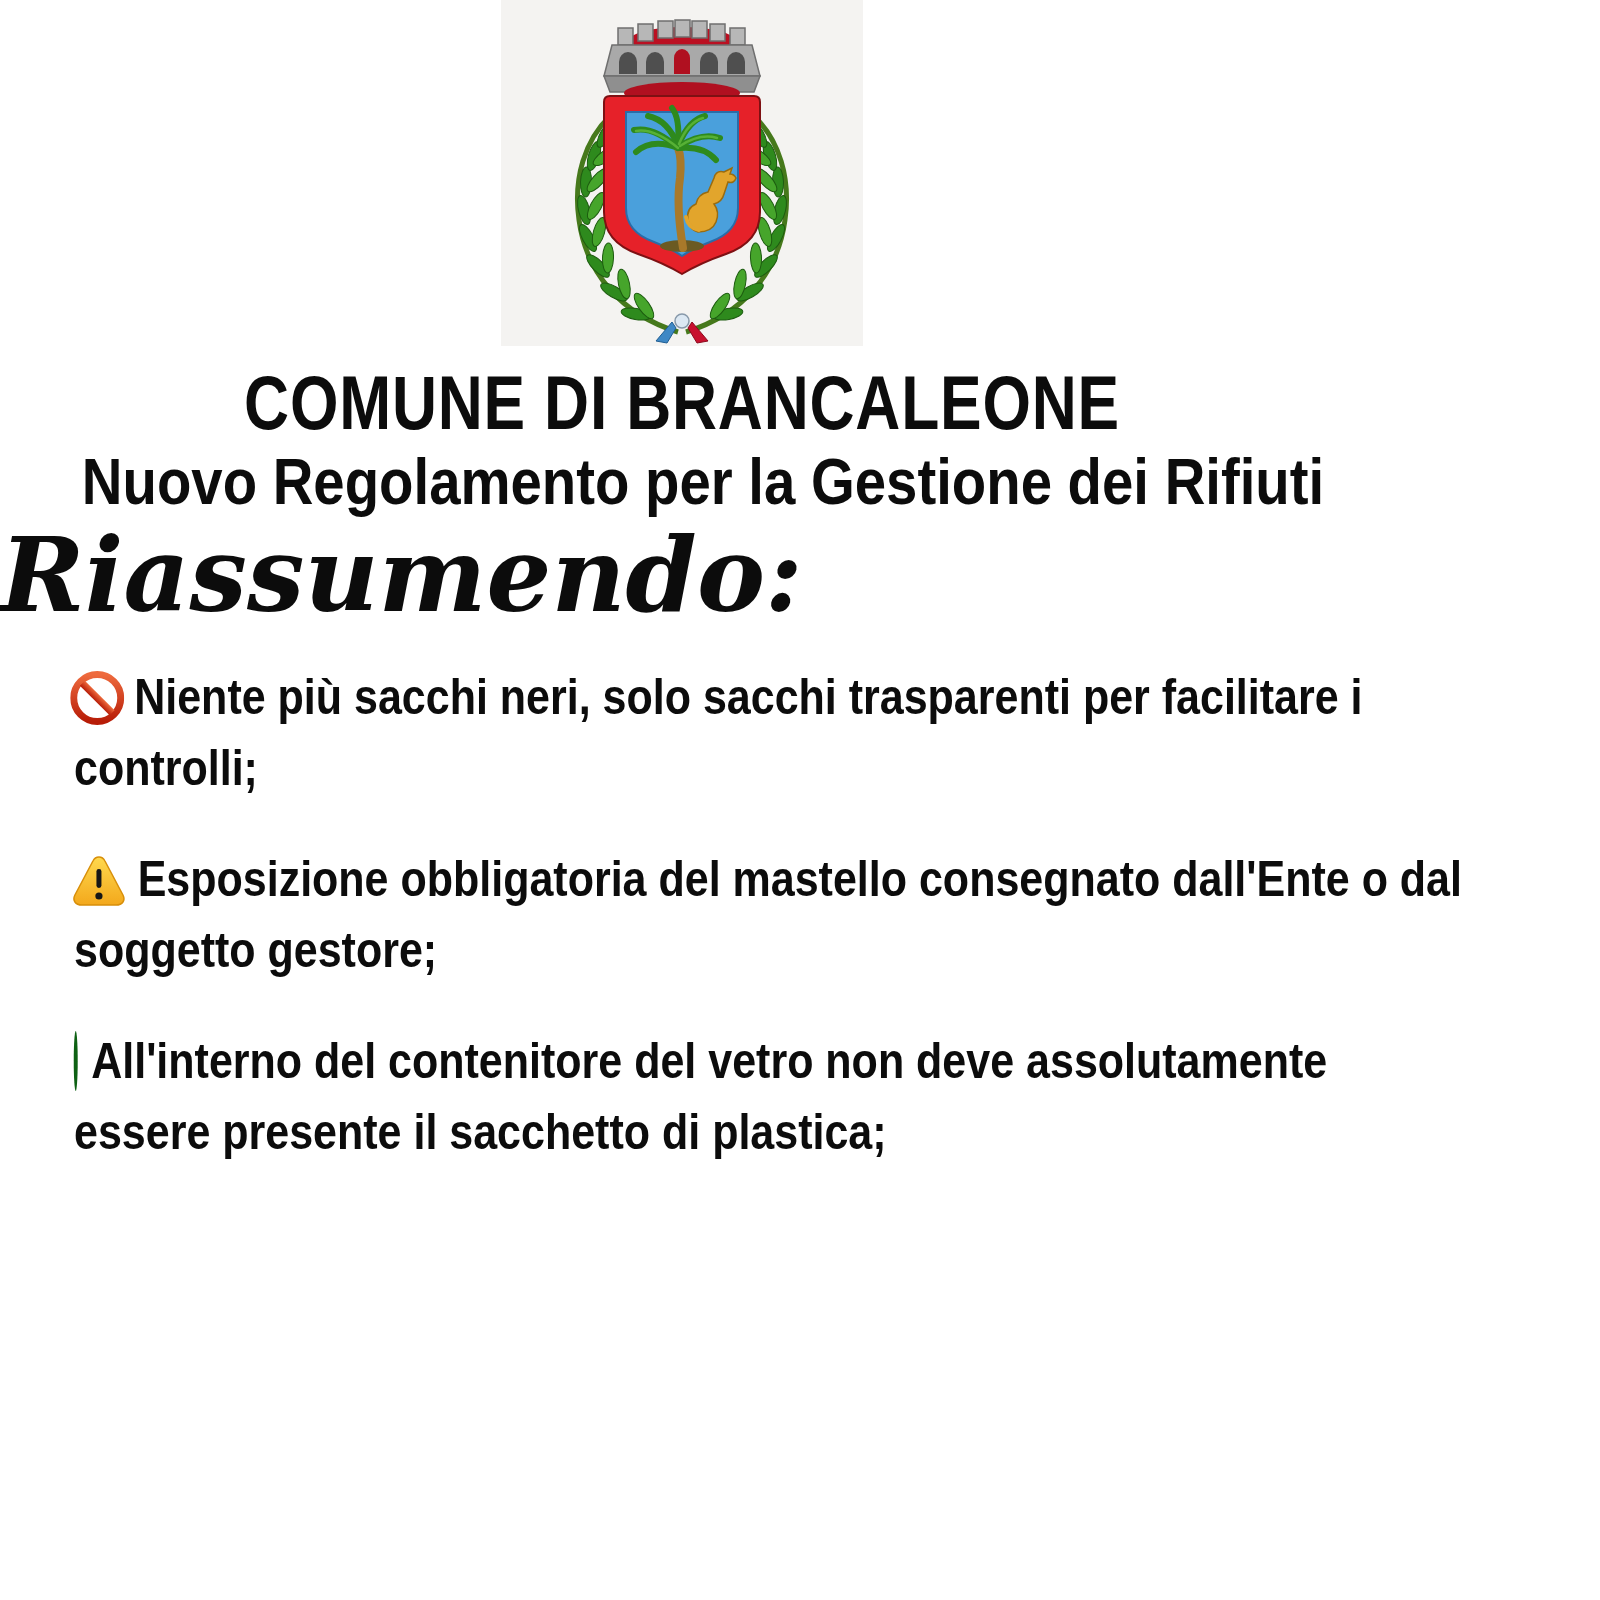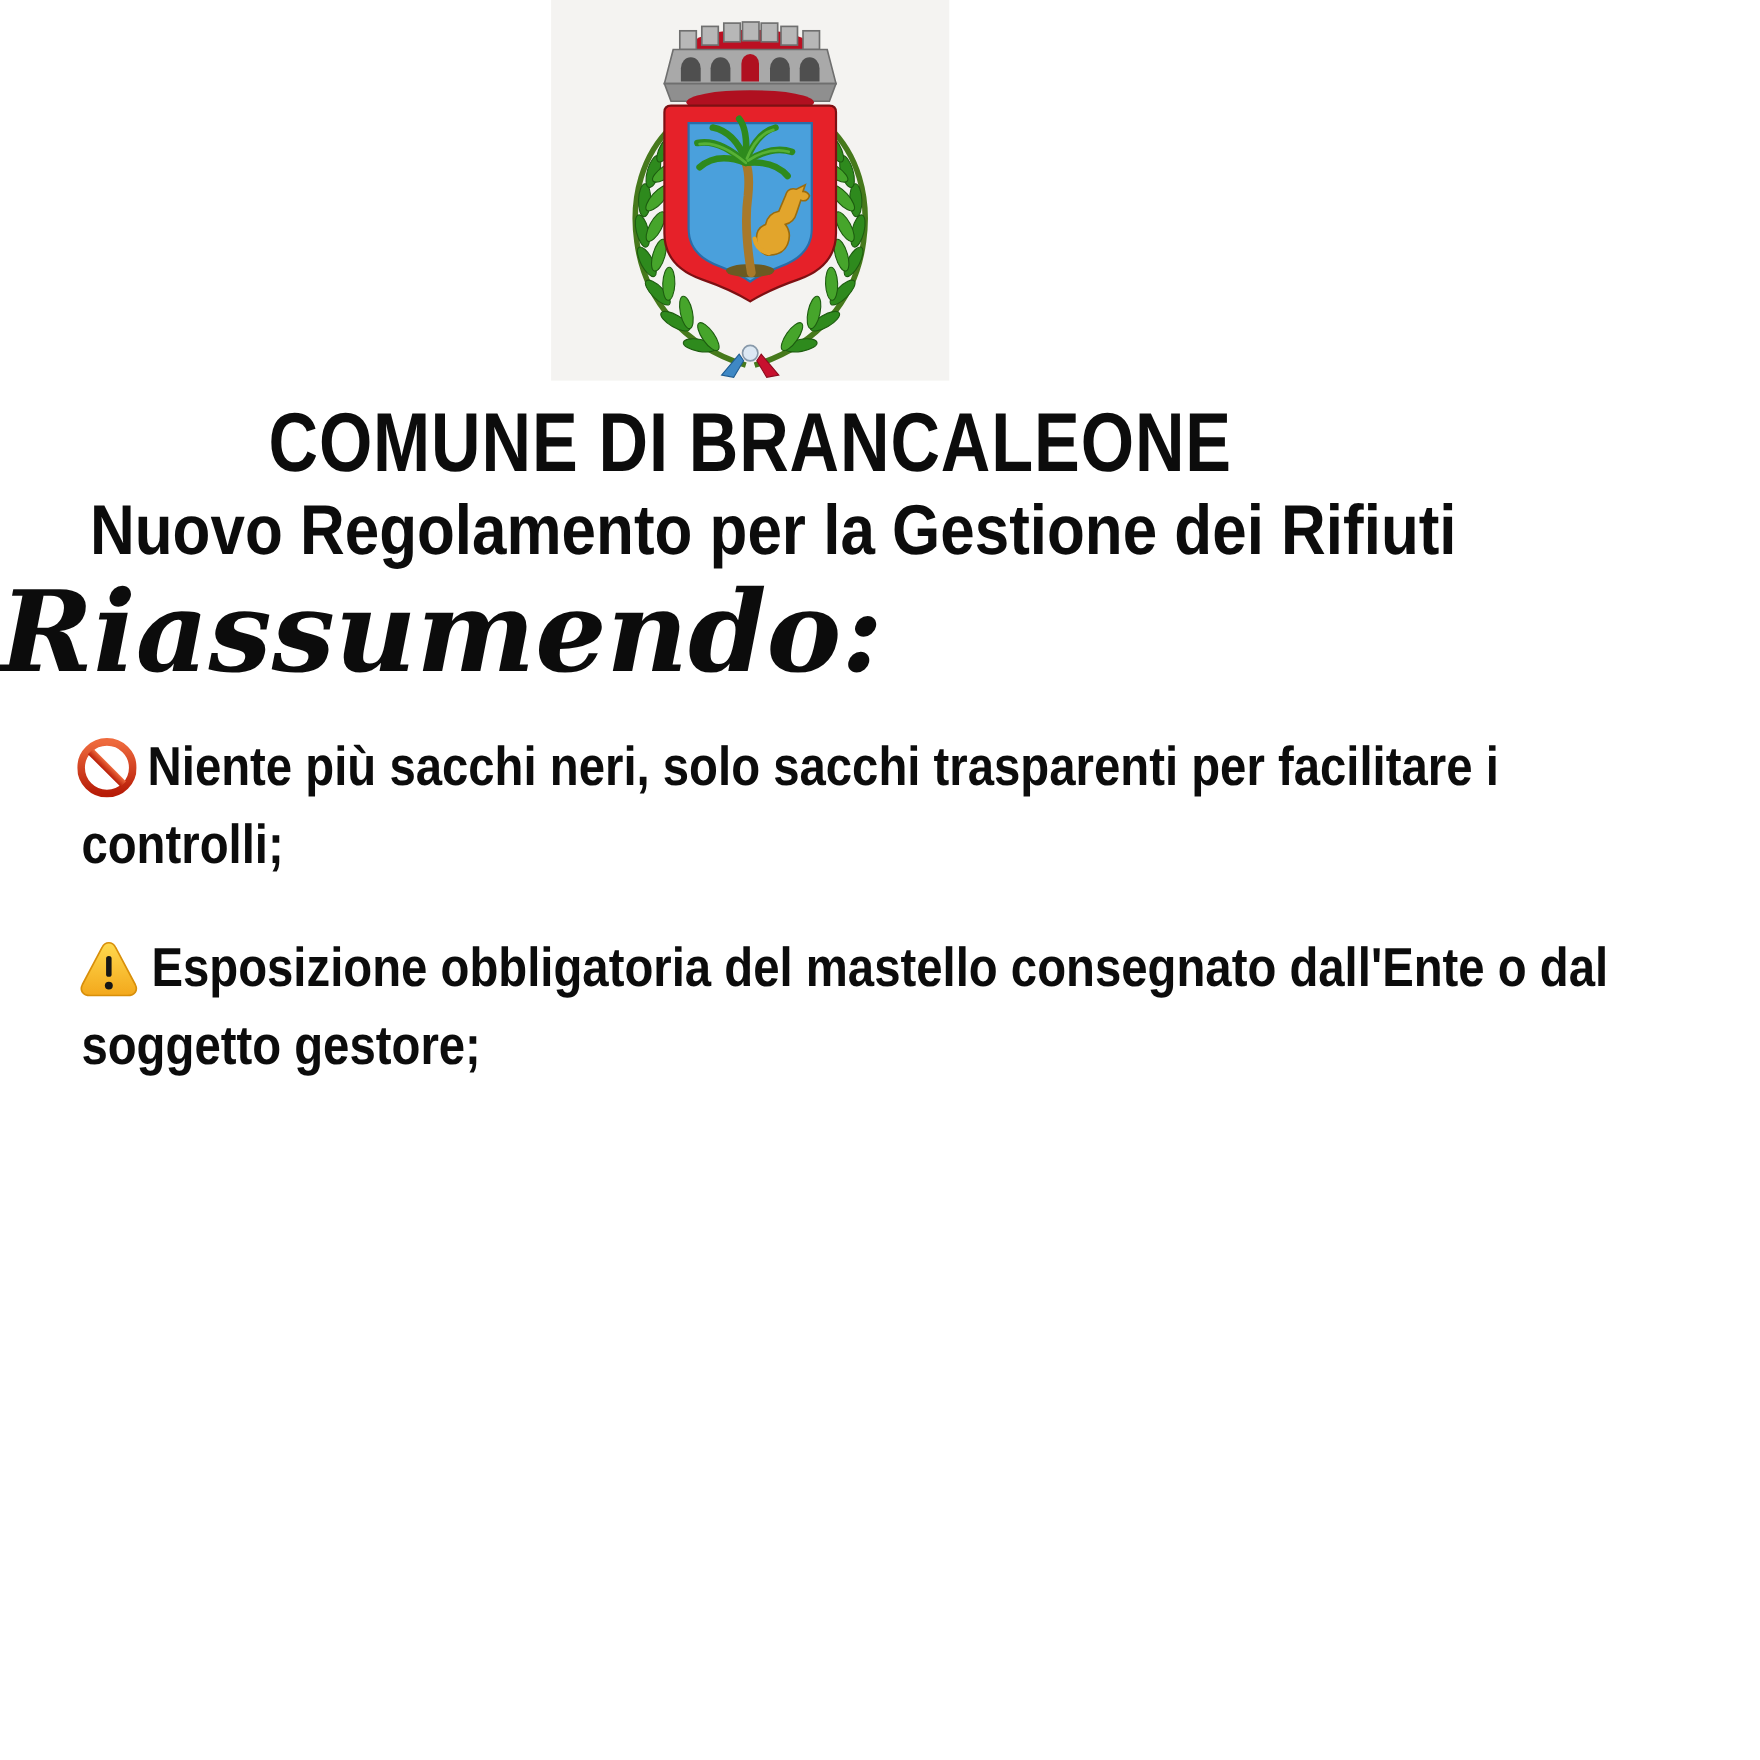--- a/index.html
+++ b/index.html
@@ -194,15 +194,22 @@
             <circle cx="29" cy="43" r="3.6" fill="#161616"></circle>
           </svg>
         </span>
         <span>Esposizione obbligatoria del mastello consegnato dall'Ente o dal</span>
       </div>
       <div class="line">soggetto gestore;</div>
     </div>
 
 
 
+    <div class="rule">
+      <div class="line first">
+        <span class="ic"><span class="ball ball-green"></span></span>
+        <span>All'interno del contenitore del vetro non deve assolutamente</span>
+      </div>
+      <div class="line">essere presente il sacchetto di plastica;</div>
+    </div>
 
   </div>
 </div>
 
 </body></html>

